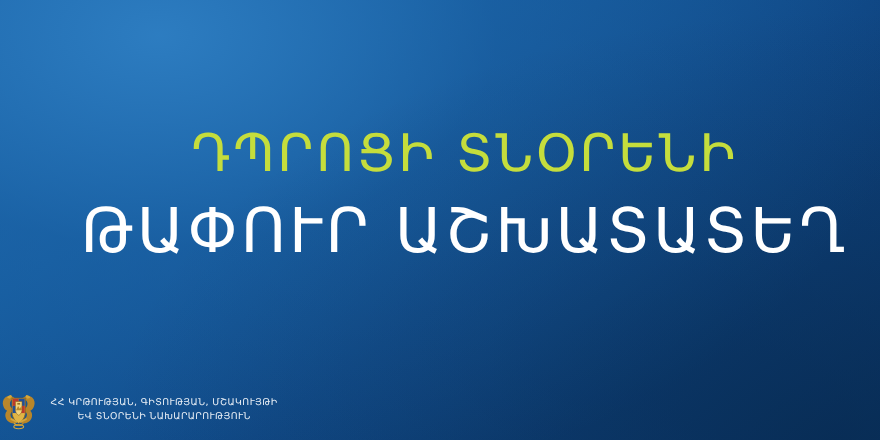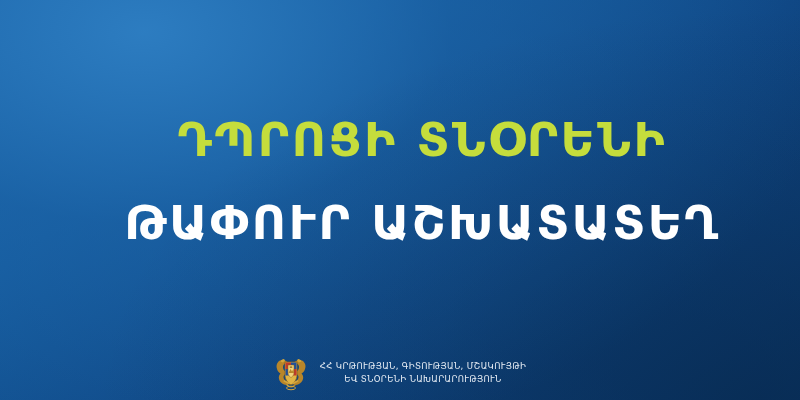--- a/index.html
+++ b/index.html
@@ -38,46 +38,45 @@
     position: absolute;
     left: 0;
     right: 0;
     top: 116px;
     text-align: center;
     z-index: 2;
   }
 
   .headline {
     margin: 0;
-    font-weight: 700;
+    font-weight: 400;
     letter-spacing: 0.055em;
     line-height: 1.0;
     white-space: nowrap;
     padding-left: 45px;
   }
 
   .headline-primary {
     font-size: 47px;
     color: #c5dd3c;
   }
 
   .headline-secondary {
-    font-size: 47px;
+    font-size: 56px;
     color: #ffffff;
-    margin-top: 36px;
+    margin-top: 20px;
   }
 
   .footer {
     position: absolute;
     left: 0;
     right: 0;
     bottom: 8px;
     display: flex;
     align-items: center;
-    justify-content: center;
     gap: 12px;
     z-index: 2;
   }
 
   .emblem {
     width: 34px;
     height: 38px;
     flex: 0 0 auto;
     display: block;
   }

